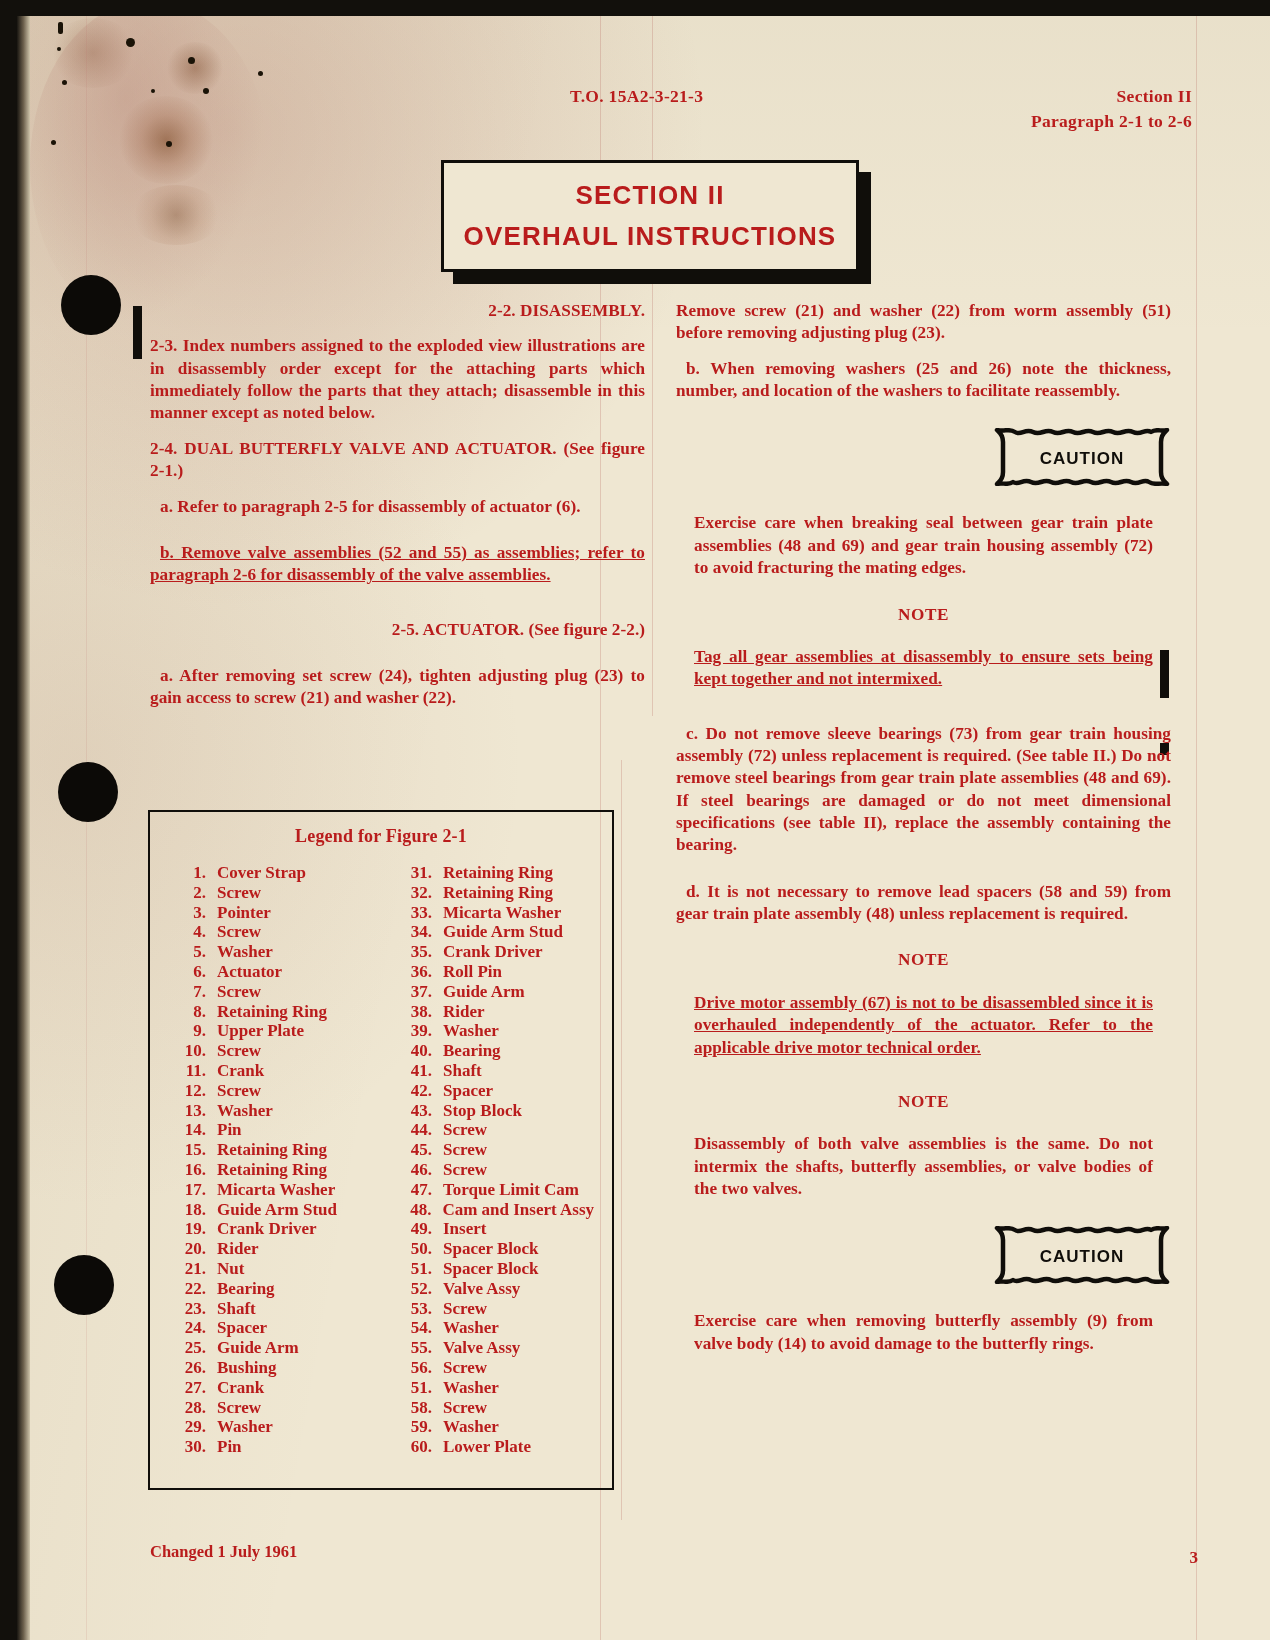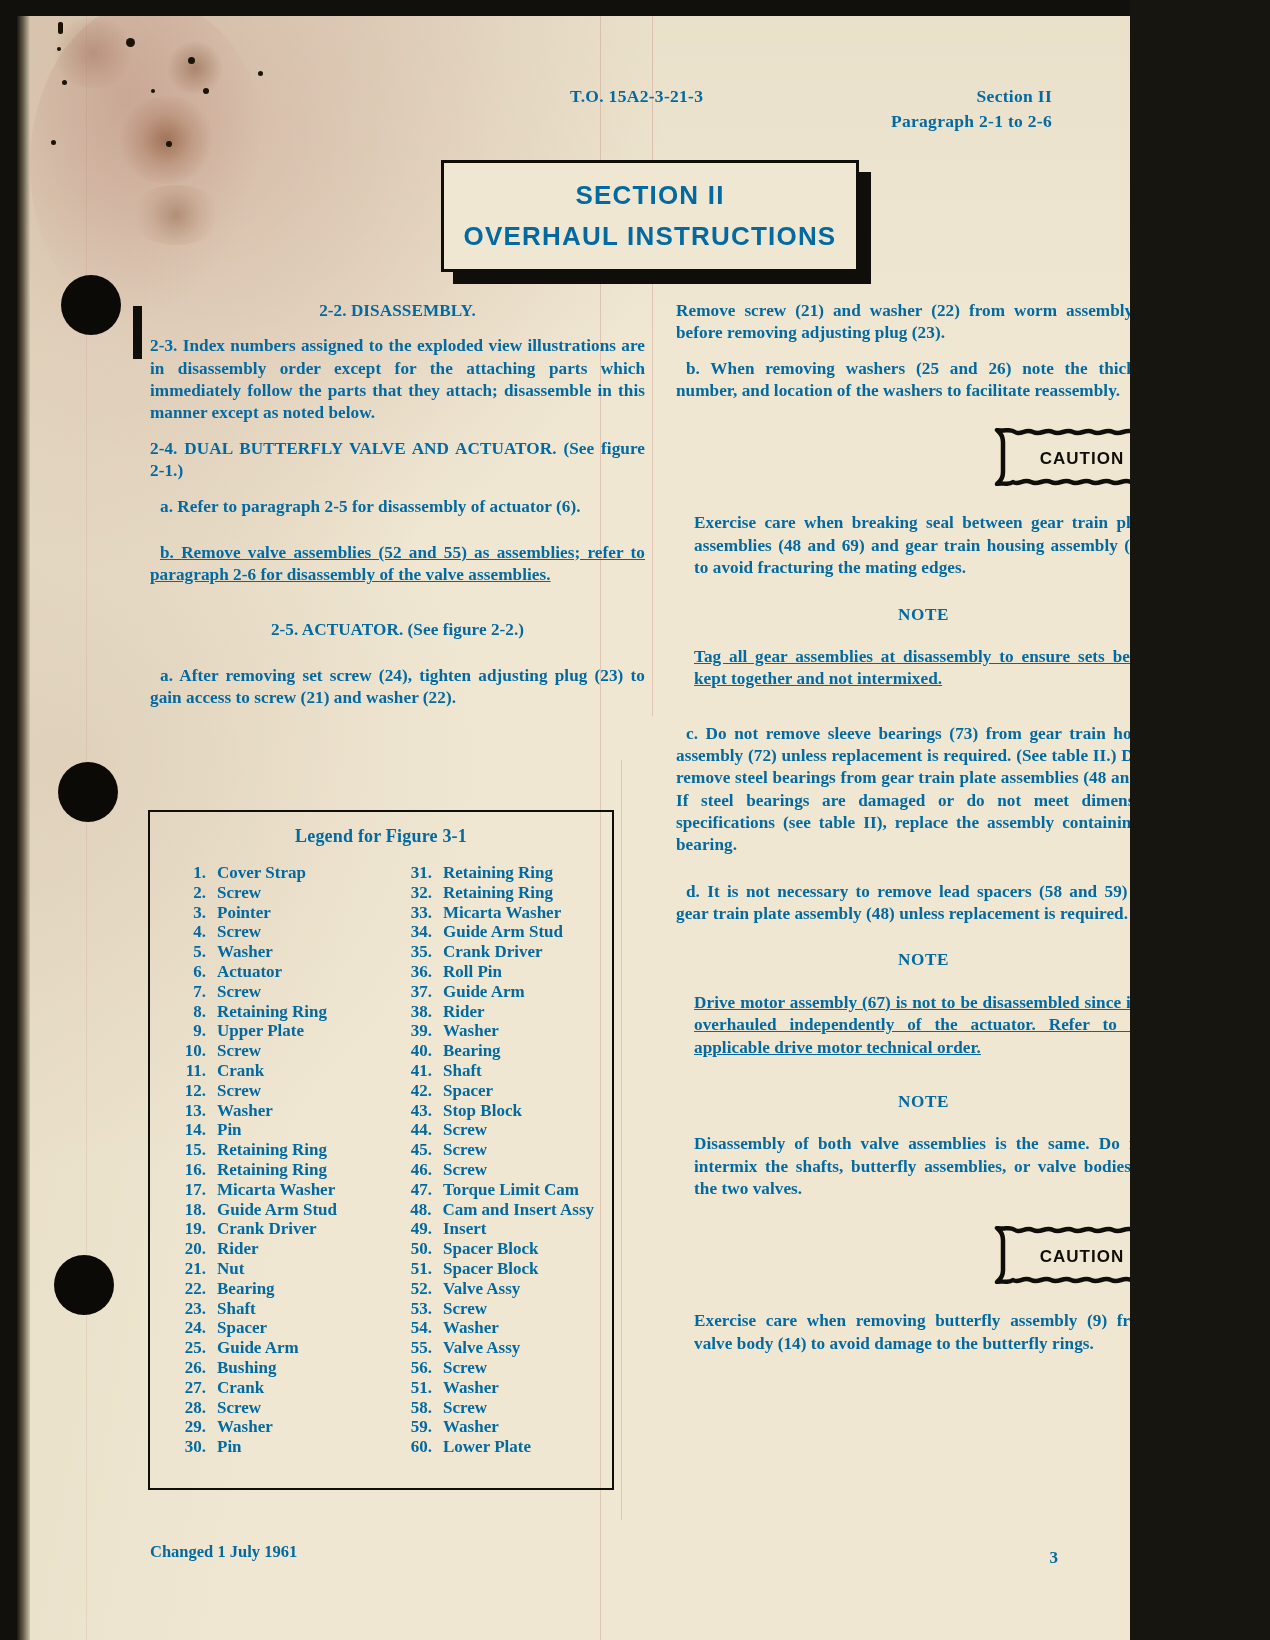--- a/index.html
+++ b/index.html
@@ -8,25 +8,25 @@
     padding: 0;
     background: #171510;
   }
   body {
     font-family: "Liberation Serif", "DejaVu Serif", serif;
   }
 
   
   #page {
     position: relative;
-    width: 1130px;
+    width: 1270px;
     height: 1640px;
     overflow: hidden;
     background: #efe7d2;
-    color: #0369a1;
+    color: #b91c1c;
   }
 
   
   .scan-edge-top {
     position: absolute;
     left: 0; top: 0;
     width: 1270px; height: 16px;
     background: #12100c;
   }
   .scan-edge-left {
@@ -133,21 +133,21 @@
     text-align: justify;
     letter-spacing: .05px;
   }
   .col.left  { left: 150px; }
   .col.right { left: 676px; }
 
   .col p { margin: 0 0 13px 0; }
   .col p.gap     { margin-bottom: 24px; }
   .col p.gapbig  { margin-bottom: 32px; text-decoration: underline; }
   .col p.indent  { text-indent: 10px; }
-  .col p.nojust  { text-align: center; }
+  .col p.nojust  { text-align: right; }
 
   
   .chgbar {
     position: absolute;
     background: #100e0a;
   }
 
   
   .note-hd {
     text-align: center;
@@ -291,21 +291,21 @@
     <p class="nojust">2-2.  DISASSEMBLY.</p>
     <p>2-3.  Index numbers assigned to the exploded view illustrations are in disassembly order except for the attaching parts which immediately follow the parts that they attach; disassemble in this manner except as noted below.</p>
     <p>2-4.  DUAL BUTTERFLY VALVE AND ACTUATOR. (See figure 2-1.)</p>
     <p class="indent gap">a.  Refer to paragraph 2-5 for disassembly of actuator (6).</p>
     <p class="indent gapbig">b.  Remove valve assemblies (52 and 55) as assemblies; refer to paragraph 2-6 for disassembly of the valve assemblies.</p>
     <p class="nojust gap">2-5.  ACTUATOR.  (See figure 2-2.)</p>
     <p class="indent">a.  After removing set screw (24), tighten adjusting plug (23) to gain access to screw (21) and washer (22).</p>
   </div>
 
   <div class="legend">
-    <div class="legend-title">Legend for Figure 3-1</div>
+    <div class="legend-title">Legend for Figure 2-1</div>
     <div class="legend-cols">
       <ol>
           <li>
             <span class="num">1.</span>
             <span>Cover Strap</span>
           </li>
           <li>
             <span class="num">2.</span>
             <span>Screw</span>
           </li>

